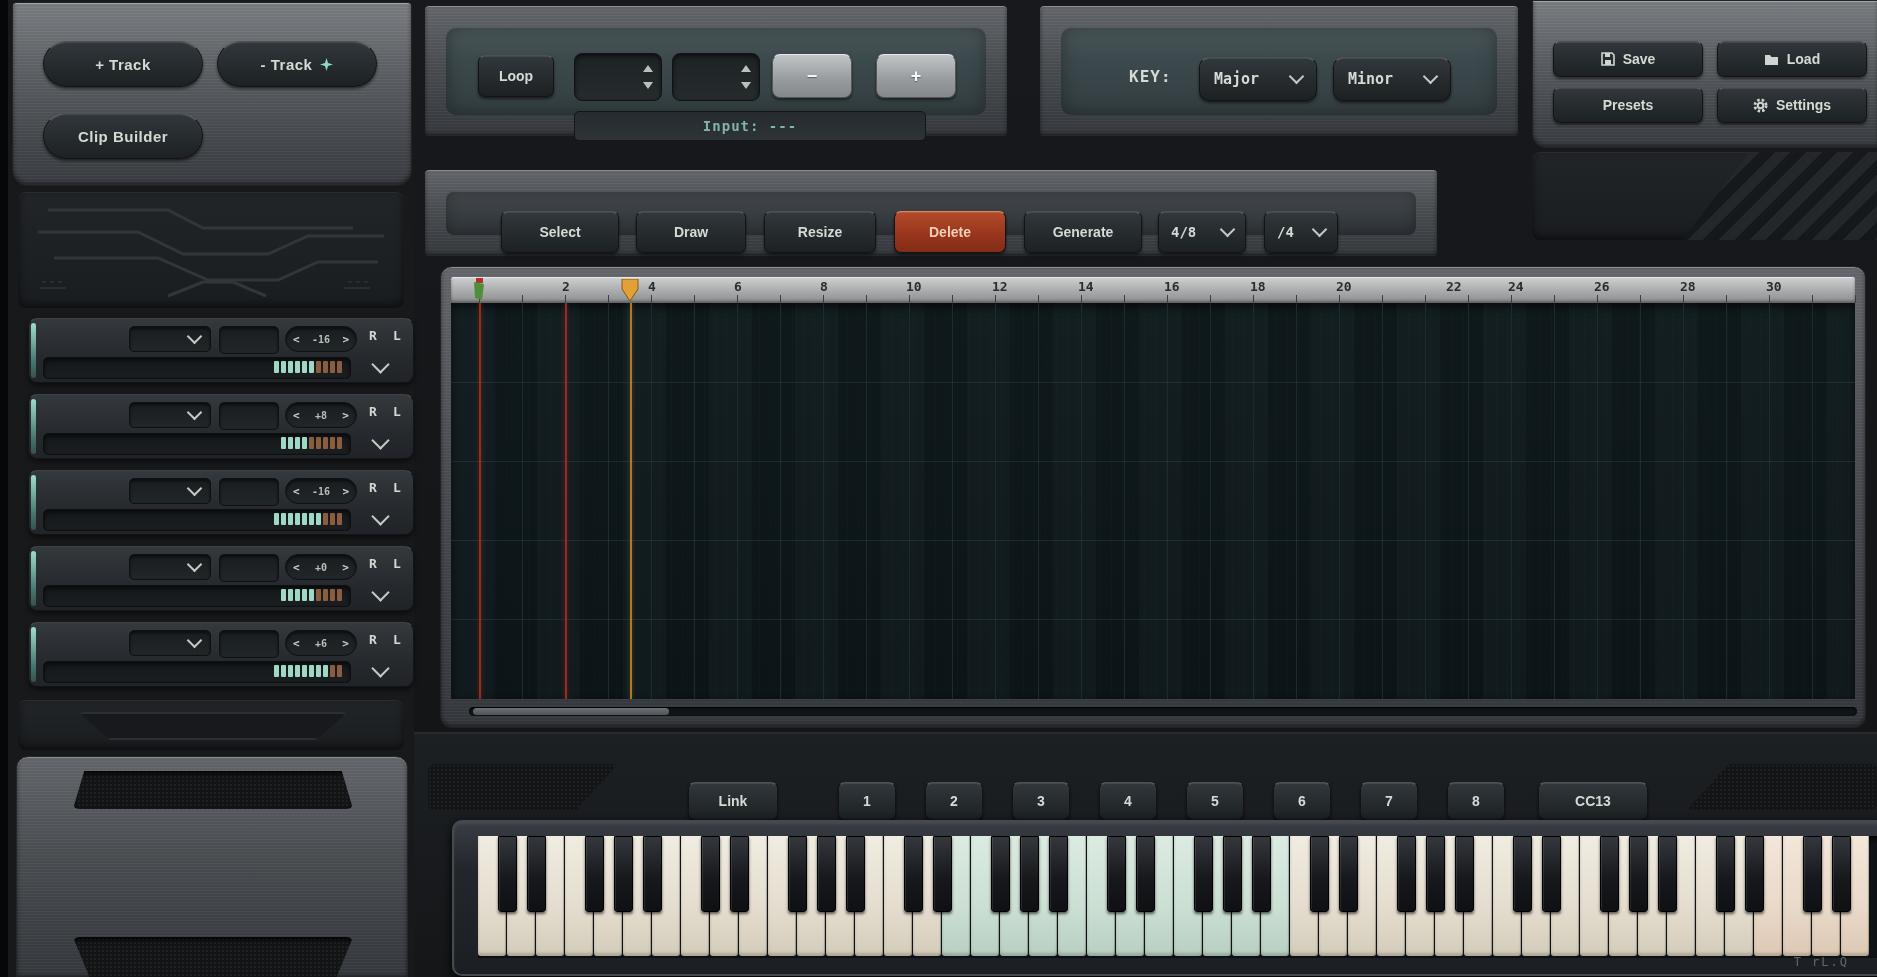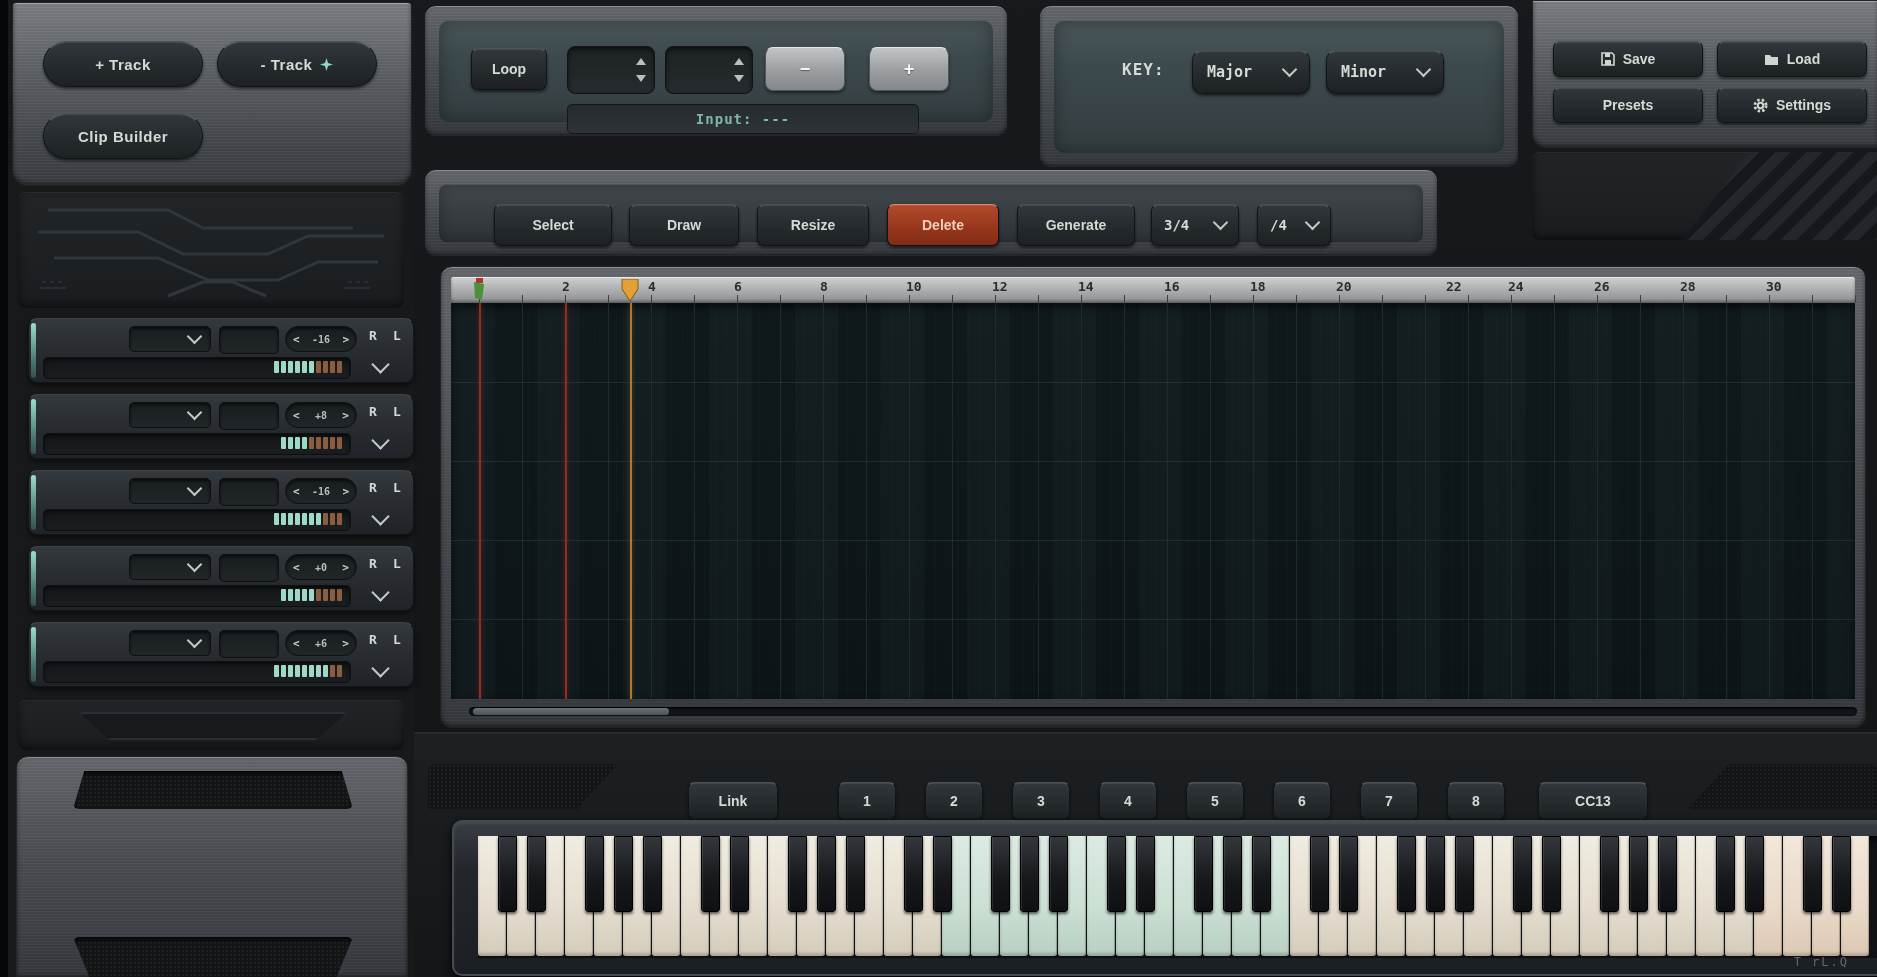--- a/index.html
+++ b/index.html
@@ -13,21 +13,21 @@
   .metal{background:
       repeating-linear-gradient(0deg, rgba(255,255,255,0.035) 0 1px, rgba(0,0,0,0.03) 1px 3px),
       linear-gradient(180deg,#7b7f83 0%,#5b5f63 40%,#42464a 80%,#3a3e42 100%);
       box-shadow:inset 0 1px 0 rgba(255,255,255,0.35), inset 0 -2px 4px rgba(0,0,0,0.5);}
   .metal-dim{background:
       repeating-linear-gradient(0deg, rgba(255,255,255,0.03) 0 1px, rgba(0,0,0,0.03) 1px 3px),
       linear-gradient(180deg,#64686c 0%,#4a4e52 45%,#35393d 100%);
       box-shadow:inset 0 1px 0 rgba(255,255,255,0.28), inset 0 -2px 4px rgba(0,0,0,0.5);}
   .panel-teal{background:linear-gradient(180deg,#4b575a 0%,#3d4a4d 35%,#323d40 100%);
       border-radius:10px;box-shadow:inset 0 1px 0 rgba(255,255,255,0.12), inset 0 0 18px rgba(0,0,0,0.35);}
-  .ring{border-radius:11px;padding:14px;}
+  .ring{border-radius:4px;padding:21px;}
   .dark-card{background:linear-gradient(180deg,#222528,#1a1d20);
       box-shadow:inset 0 1px 0 rgba(255,255,255,0.06), inset 0 -3px 8px rgba(0,0,0,0.6);}
 
   
   .btn{display:flex;align-items:center;justify-content:center;gap:8px;
        color:#d4dbd5;font-weight:bold;cursor:default;
        background:linear-gradient(180deg,#31373b,#22272a 70%,#1d2124);
        border:1px solid #111316;border-top-color:rgba(255,255,255,0.22);
        box-shadow:0 2px 3px rgba(0,0,0,0.55), inset 0 1px 1px rgba(255,255,255,0.10);}
   .pill{border-radius:24px;font-size:15px;letter-spacing:0.5px;}
@@ -304,21 +304,21 @@
       <button class="btn-light abs" style="left:430px;top:27px;width:80px;height:44px;">
         <span>+</span>
       </button>
       <div class="abs" style="left:128px;top:84px;width:350px;height:28px;border-radius:5px;background:linear-gradient(180deg,#252b2e,#2d3336);border:1px solid #14171a;
                   display:flex;align-items:center;justify-content:center;">
         <span style="color:#7fb5ac;font-size:14px;font-weight:bold;letter-spacing:1px;">Input: ---</span>
       </div>
     </div>
   </div>
 
-  <div class="abs metal-dim ring" style="left:1040px;top:6px;width:478px;height:161px;box-sizing:border-box;">
+  <div class="abs metal-dim ring" style="left:1040px;top:6px;width:478px;height:130px;box-sizing:border-box;">
     <div class="panel-teal" style="position:relative;width:100%;height:100%;">
       <span class="lbl abs" style="left:68px;top:40px;font-size:16px;letter-spacing:1px;">KEY:</span>
       <div class="btn sq abs" style="left:138px;top:30px;width:118px;height:44px;border-radius:10px;justify-content:space-between;padding:0 14px;box-sizing:border-box;">
         <span style="font-size:15px;">Major</span>
         <i class="chev"></i>
       </div>
       <div class="btn sq abs" style="left:272px;top:30px;width:118px;height:44px;border-radius:10px;justify-content:space-between;padding:0 14px;box-sizing:border-box;">
         <span style="font-size:15px;">Minor</span>
         <i class="chev"></i>
       </div>
@@ -362,21 +362,21 @@
   <div class="abs metal-dim ring" style="left:425px;top:170px;width:1012px;height:86px;box-sizing:border-box;">
     <div id="toolbar" style="position:relative;width:100%;height:100%;border-radius:8px;
                 background:linear-gradient(180deg,#43484c,#34393d 70%,#2e3337);
                 box-shadow:inset 0 1px 0 rgba(255,255,255,0.12), inset 0 0 14px rgba(0,0,0,0.3);">
         <button class="btn sq tool-btn" style="position: absolute; left: 55px; top: 20px; width: 118px; height: 42px; font-size: 14px;">Select</button>
         <button class="btn sq tool-btn" style="position: absolute; left: 190px; top: 20px; width: 110px; height: 42px; font-size: 14px;">Draw</button>
         <button class="btn sq tool-btn" style="position: absolute; left: 318px; top: 20px; width: 112px; height: 42px; font-size: 14px;">Resize</button>
         <button class="btn sq tool-btn active" style="position: absolute; left: 448px; top: 20px; width: 112px; height: 42px; font-size: 14px;">Delete</button>
         <button class="btn sq tool-btn" style="position: absolute; left: 578px; top: 20px; width: 118px; height: 42px; font-size: 14px;">Generate</button>
         <div class="btn sq" style="position: absolute; left: 712px; top: 20px; width: 88px; height: 42px; justify-content: space-between; padding: 0px 12px; box-sizing: border-box; font-size: 14px;">
-          <span>3/4</span>
+          <span>4/8</span>
                   <i class="chev"></i>
         </div>
         <div class="btn sq" style="position: absolute; left: 818px; top: 20px; width: 74px; height: 42px; justify-content: space-between; padding: 0px 12px; box-sizing: border-box; font-size: 14px;">
           <span>/4</span>
                   <i class="chev"></i>
         </div>
       </div>
   </div>
 
   <div class="abs metal-dim" style="left:440px;top:266px;width:1424px;height:460px;border-radius:12px;border:1px solid #202326;">

